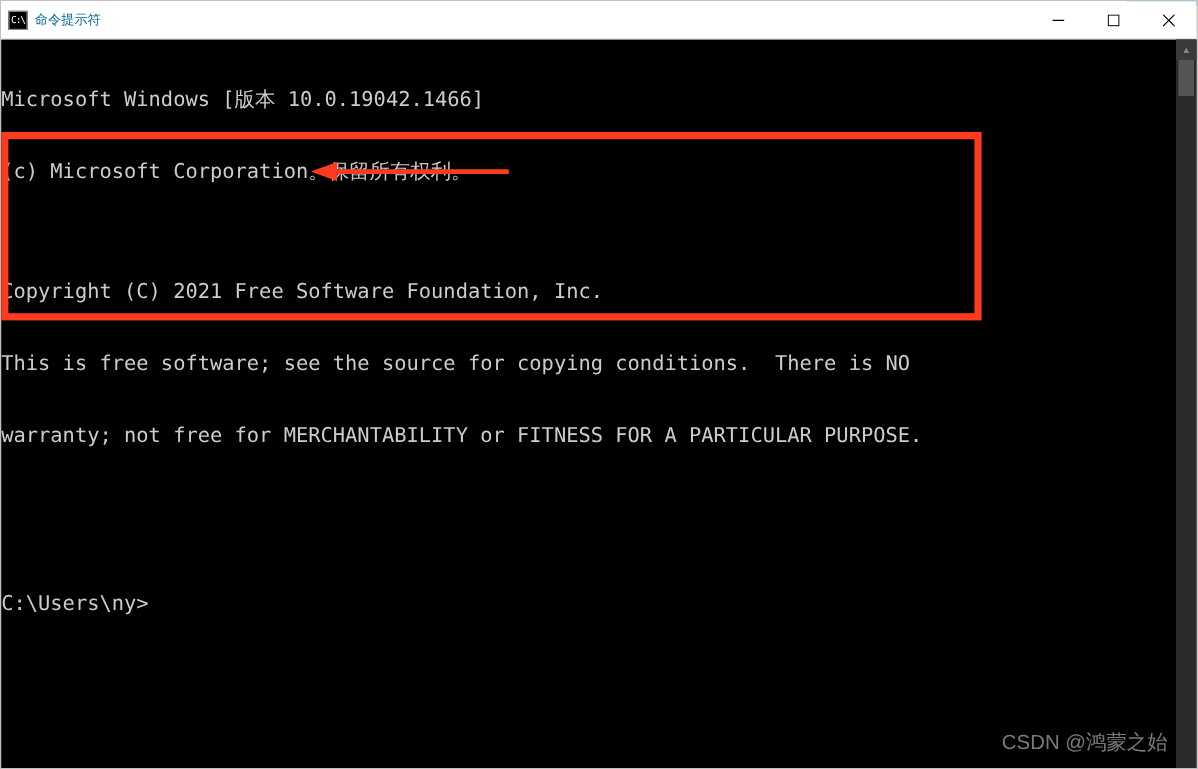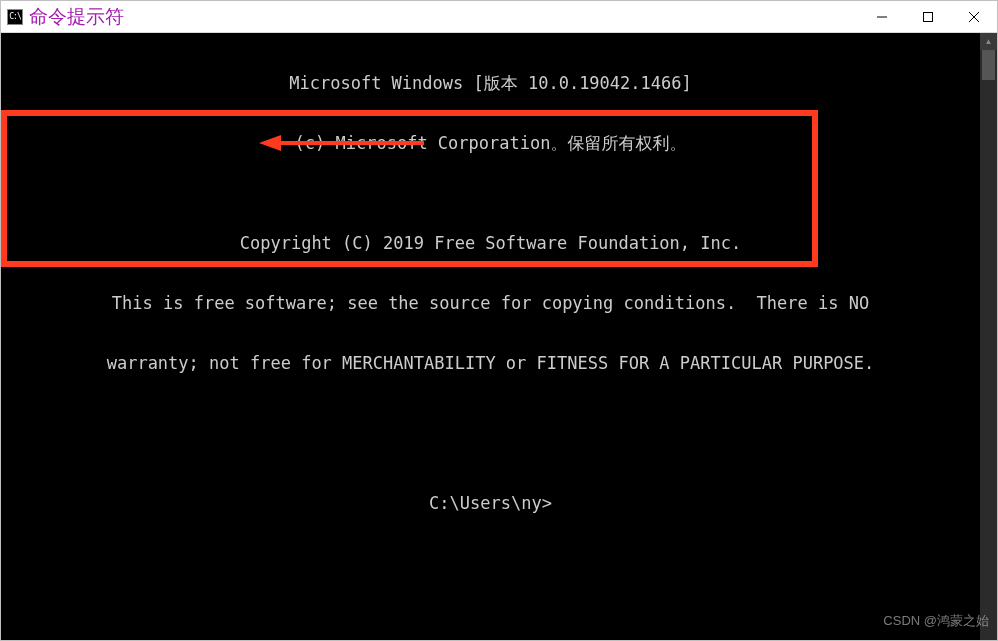--- a/index.html
+++ b/index.html
@@ -54,22 +54,22 @@
       border: 1px solid #888;
       display: flex;
       align-items: center;
       justify-content: center;
       font-size: 8px;
       color: #fff;
       font-family: monospace;
       letter-spacing: -1px;
     }
     .title-text {
-      font-size: 19px;
-      color: #a21caf;
+      font-size: 11px;
+      color: #0369a1;
     }
     .title-controls {
       display: flex;
       height: 100%;
     }
     .title-btn {
       width: 46px;
       height: 100%;
       display: flex;
       align-items: center;
@@ -94,21 +94,20 @@
       font-size: 17px;
       line-height: 20px;
       color: #cccccc;
       white-space: pre;
       padding: 0;
       position: relative;
       overflow: hidden;
     }
     .terminal-line {
       line-height: 20px;
-      text-align: center;
     }
     .scrollbar {
       width: 17px;
       background: #2b2b2b;
       position: relative;
     }
     .scrollbar-up, .scrollbar-down {
       width: 17px;
       height: 17px;
       background: #3a3a3a;
@@ -139,24 +138,24 @@
       pointer-events: none;
     }
     .arrow-svg {
       position: absolute;
       left: 258px;
       top: 98px;
       pointer-events: none;
     }
     .watermark {
       position: absolute;
-      right: 8px;
+      right: 24px;
       bottom: 10px;
       color: rgba(220,220,220,0.55);
-      font-size: 13px;
+      font-size: 17px;
       font-family: "Microsoft YaHei", sans-serif;
       pointer-events: none;
     }
   </style>
 </head>
 <body>
 
 <div class="window">
   <div class="accent-bar"></div>
   <div class="titlebar">
@@ -182,21 +181,21 @@
           </svg>
       </button>
     </div>
   </div>
 
   <div class="terminal-area">
     <div class="terminal-content">
       <div class="terminal-line">Microsoft Windows [版本 10.0.19042.1466]</div>
       <div class="terminal-line">(c) Microsoft Corporation。保留所有权利。</div>
       <div class="terminal-line"></div>
-      <div class="terminal-line">Copyright (C) 2019 Free Software Foundation, Inc.</div>
+      <div class="terminal-line">Copyright (C) 2021 Free Software Foundation, Inc.</div>
       <div class="terminal-line">This is free software; see the source for copying conditions.  There is NO</div>
       <div class="terminal-line">warranty; not free for MERCHANTABILITY or FITNESS FOR A PARTICULAR PURPOSE.</div>
       <div class="terminal-line"></div>
       <div class="terminal-line"></div>
       <div class="terminal-line">C:\Users\ny&gt;</div>
 
       <div class="highlight-box"></div>
       <svg class="arrow-svg" width="170" height="24">
         <line x1="165" y1="12" x2="15" y2="12" stroke="#ff3b1f" stroke-width="4"></line>
         <polygon points="0,12 22,4 22,20" fill="#ff3b1f"></polygon>

